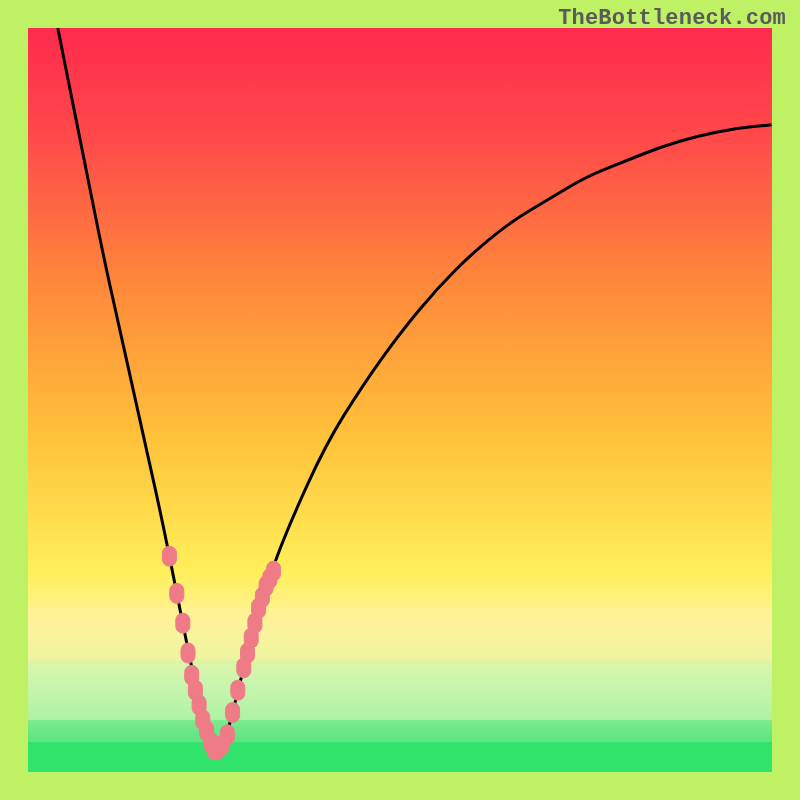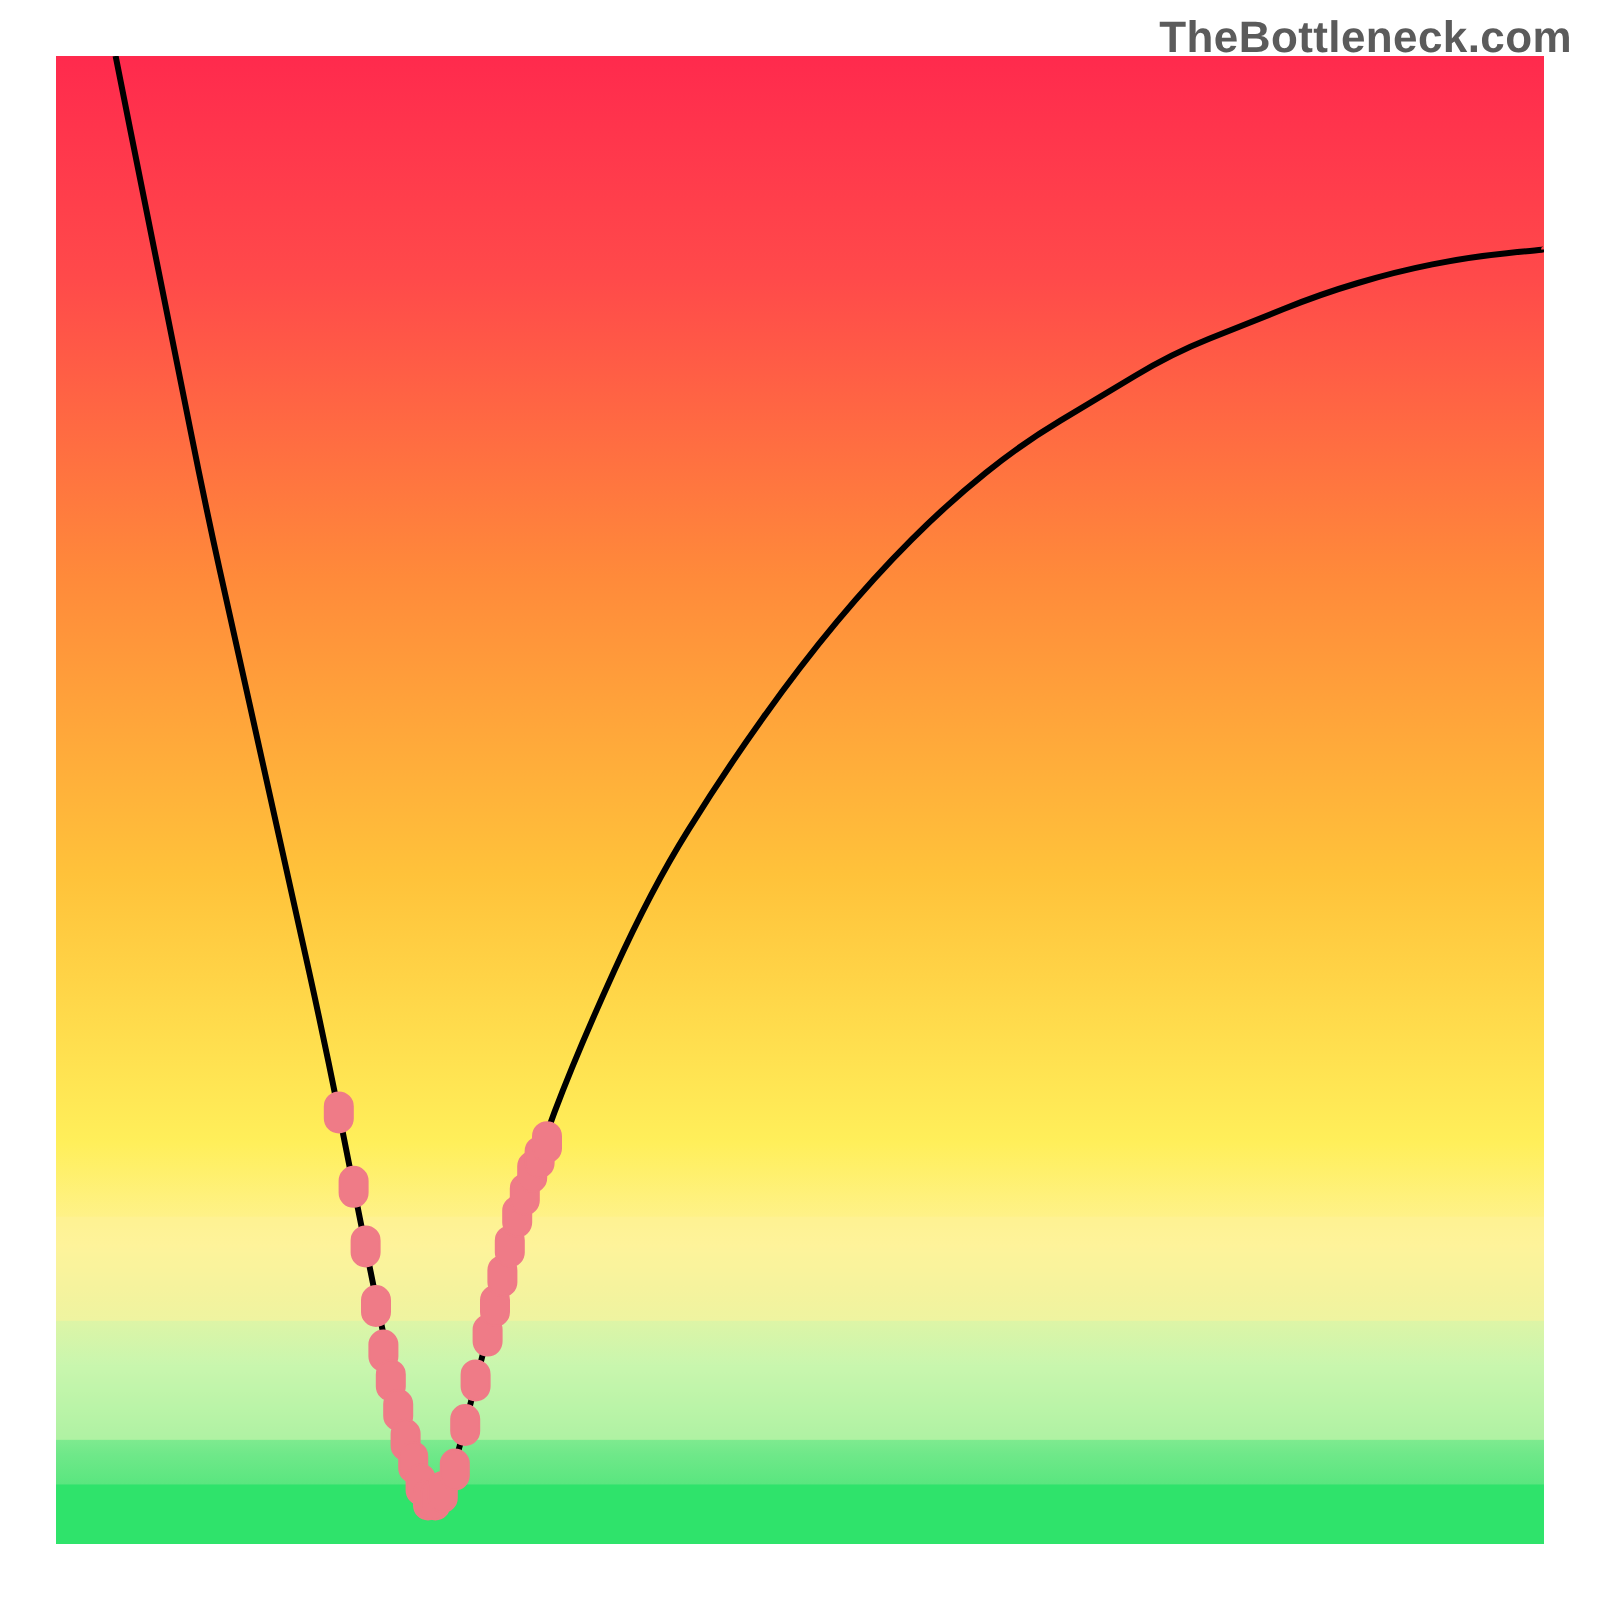--- a/index.html
+++ b/index.html
@@ -7,21 +7,22 @@
     padding: 0;
     width: 800px;
     height: 800px;
     overflow: hidden;
     background: #000;
     font-family: Arial, Helvetica, sans-serif;
   }
   .frame {
     position: absolute;
     inset: 0;
-    background: #ffffff;
+    background: #bef264;
+    font-family: Liberation Mono, monospace;
   }
   .plot-area {
     position: absolute;
     left: 28px;
     top: 28px;
     width: 744px;
     height: 744px;
     overflow: hidden;
   }
   .watermark {

